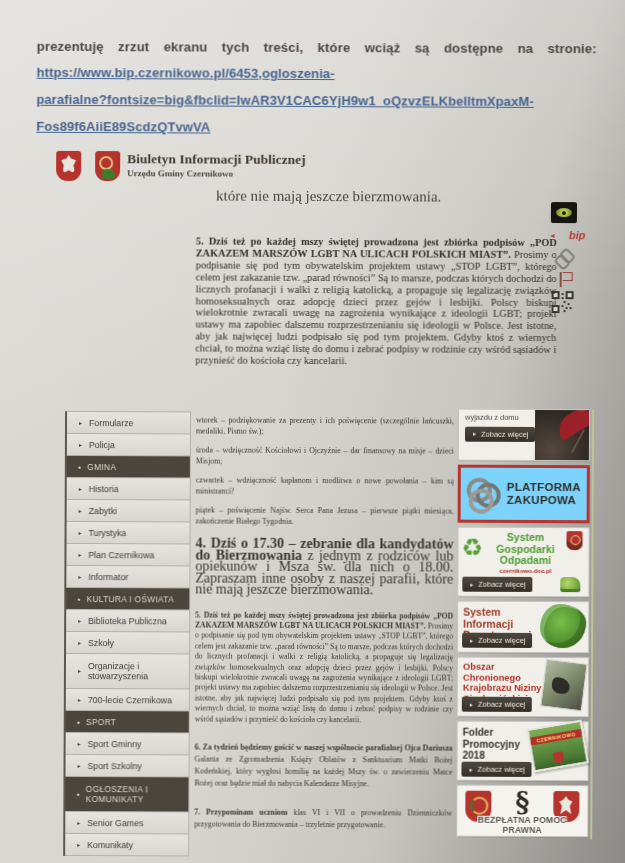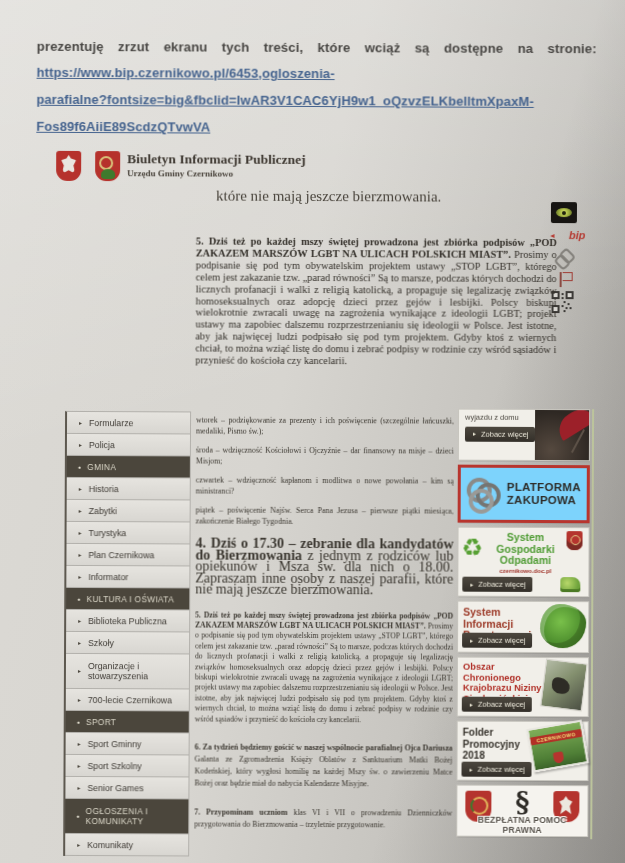--- a/index.html
+++ b/index.html
@@ -300,27 +300,27 @@
           <span class="lbl">SPORT</span>
         </div>
       <div class="row">
           <span class="bl">►</span>
           <span class="lbl">Sport Gminny</span>
         </div>
       <div class="row">
           <span class="bl">►</span>
           <span class="lbl">Sport Szkolny</span>
         </div>
-      <div class="row">
-          <span class="bl">►</span>
-          <span class="lbl">Senior Games</span>
-        </div>
       <div class="row hdr tall">
           <span class="bl">●</span>
           <span class="lbl">OGŁOSZENIA I KOMUNIKATY</span>
+        </div>
+      <div class="row">
+          <span class="bl">►</span>
+          <span class="lbl">Senior Games</span>
         </div>
       <div class="row">
           <span class="bl">►</span>
           <span class="lbl">Komunikaty</span>
         </div>
     </div>
 
     <div class="bulletin">
       <p class="sch">wtorek – podziękowanie za prezenty i ich poświęcenie (szczególnie łańcuszki, medaliki, Pismo św.);</p>
       <p class="sch">środa – wdzięczność Kościołowi i Ojczyźnie – dar finansowy na misje – dzieci Misjom;</p>

